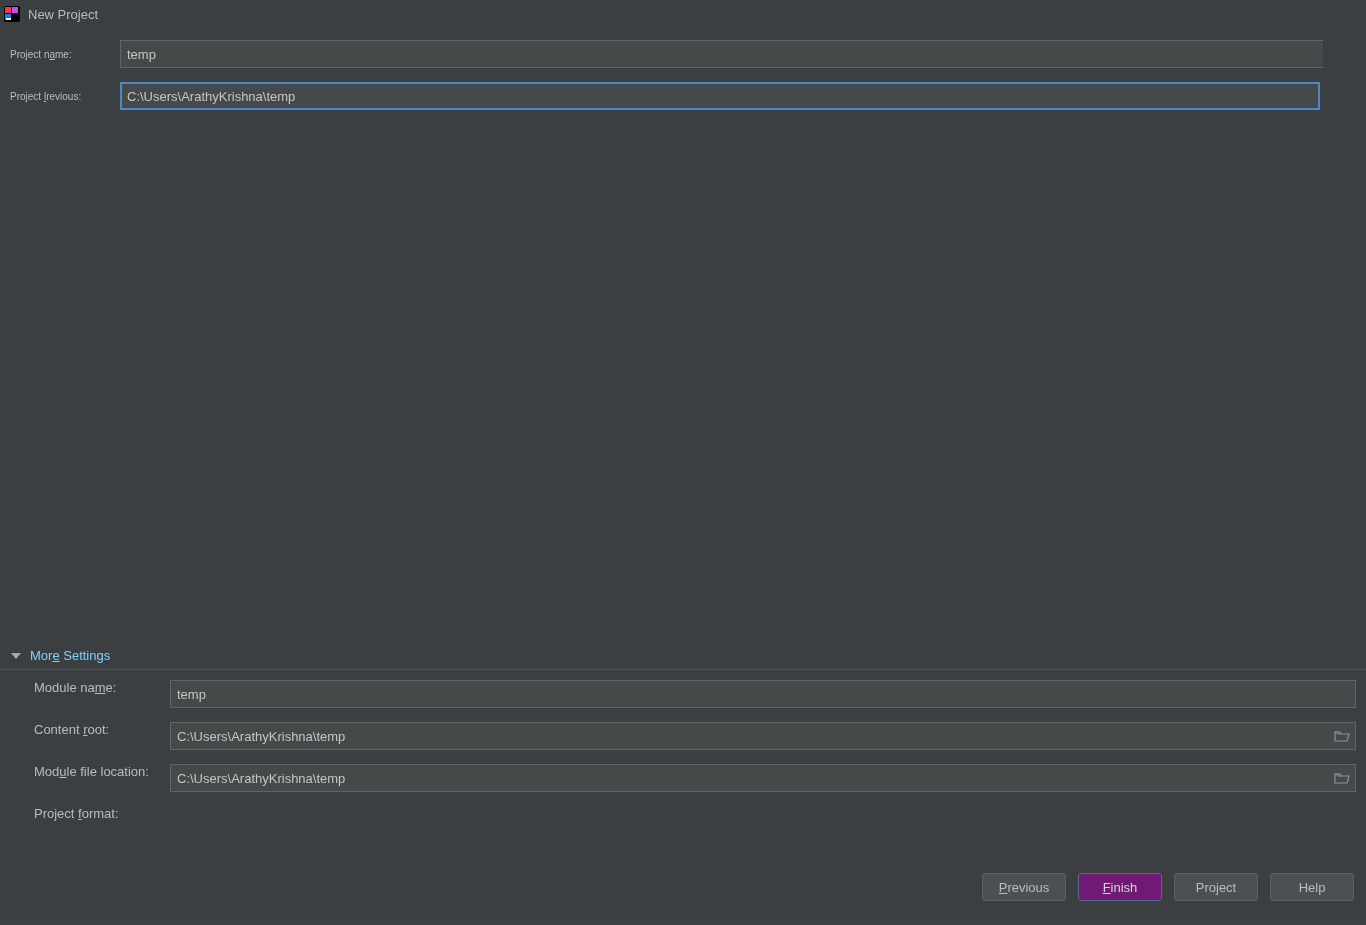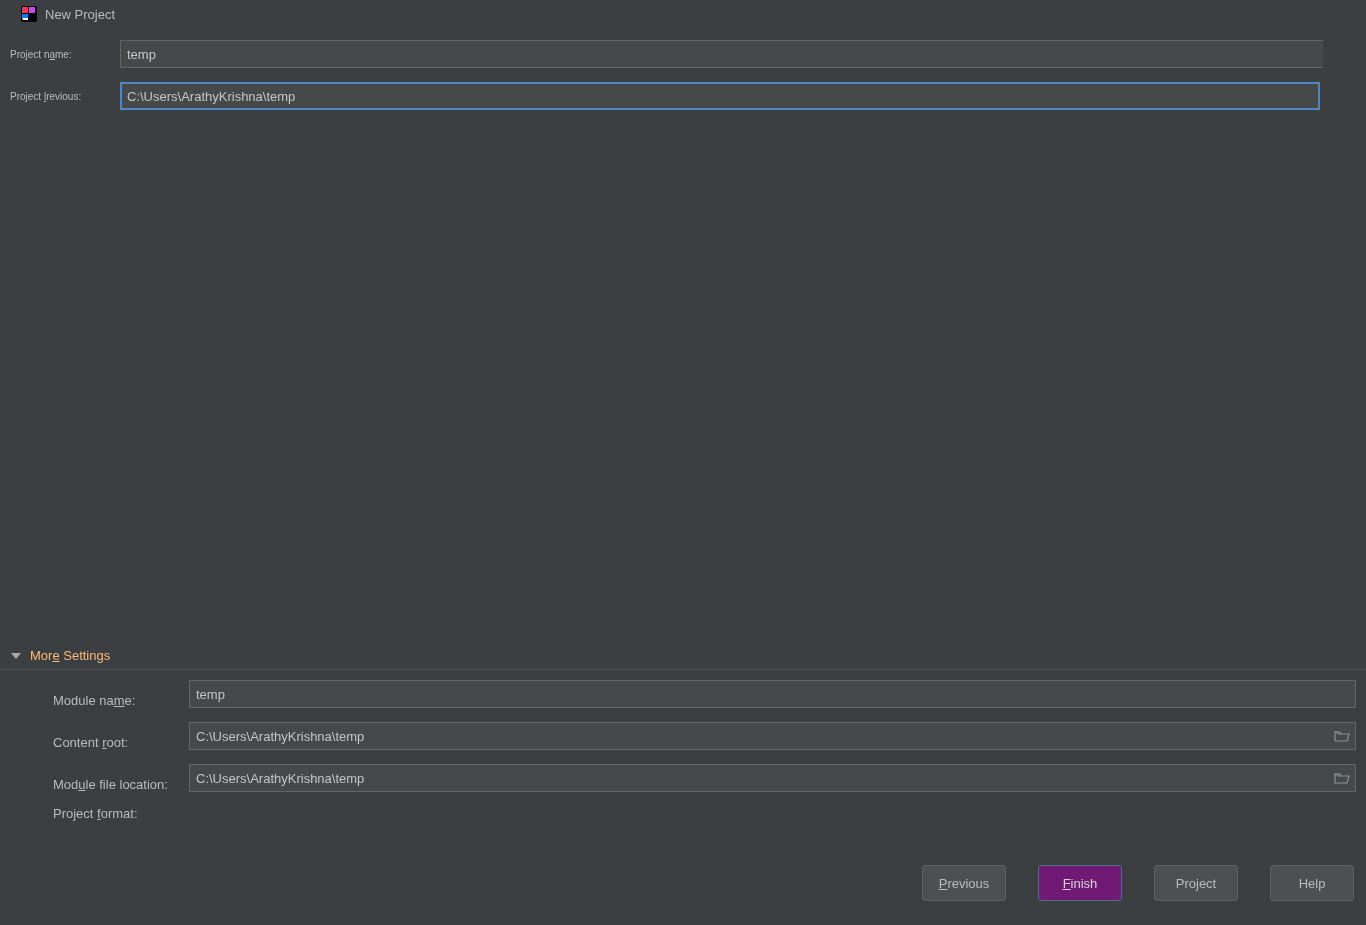--- a/index.html
+++ b/index.html
@@ -14,21 +14,21 @@
       font-family: "Segoe UI", Arial, sans-serif;
       font-size: 13px;
       color: #bbbbbb;
       overflow: hidden;
       position: relative;
     }
     .titlebar {
       height: 28px;
       display: flex;
       align-items: center;
-      padding: 0 21px;
+      padding: 0 4px;
       background: #3c3f41;
     }
     .app-icon {
       width: 16px;
       height: 16px;
       margin-right: 8px;
       display: flex;
       align-items: center;
       justify-content: center;
     }
@@ -111,35 +111,34 @@
     }
     .expand-icon {
       width: 12px;
       height: 12px;
       margin-right: 8px;
       display: flex;
       align-items: center;
       justify-content: center;
     }
     .more-settings-title {
-      color: #fdba74;
+      color: #7dd3fc;
       font-size: 13px;
       text-align: right;
     }
     .more-settings-title .mnemonic {
       text-decoration: underline;
     }
     .settings-rows {
       padding-left: 24px;
     }
     .settings-row {
       display: flex;
-      align-items: flex-end;
+      align-items: flex-start;
       margin-bottom: 14px;
-      margin-left: 19px;
     }
     .settings-label {
       width: 136px;
       color: #bbbbbb;
       font-size: 13px;
       flex-shrink: 0;
     }
     .settings-label .mnemonic {
       text-decoration: underline;
     }
@@ -188,30 +187,29 @@
     }
     .button-bar {
       position: absolute;
       bottom: 24px;
       right: 12px;
       display: flex;
       gap: 12px;
     }
     .btn {
       min-width: 84px;
-      height: 36px;
+      height: 28px;
       background: #4c5052;
       border: 1px solid #5e6060;
       color: #bbbbbb;
       font-size: 13px;
       cursor: pointer;
       padding: 0 14px;
       border-radius: 3px;
       font-family: inherit;
-      margin-left: 20px;
     }
     .btn .mnemonic {
       text-decoration: underline;
     }
     .btn.primary {
       background: #701a75;
       border: 1px solid #4c708c;
       color: #d6d6d6;
     }
     .scrollbar-track {

